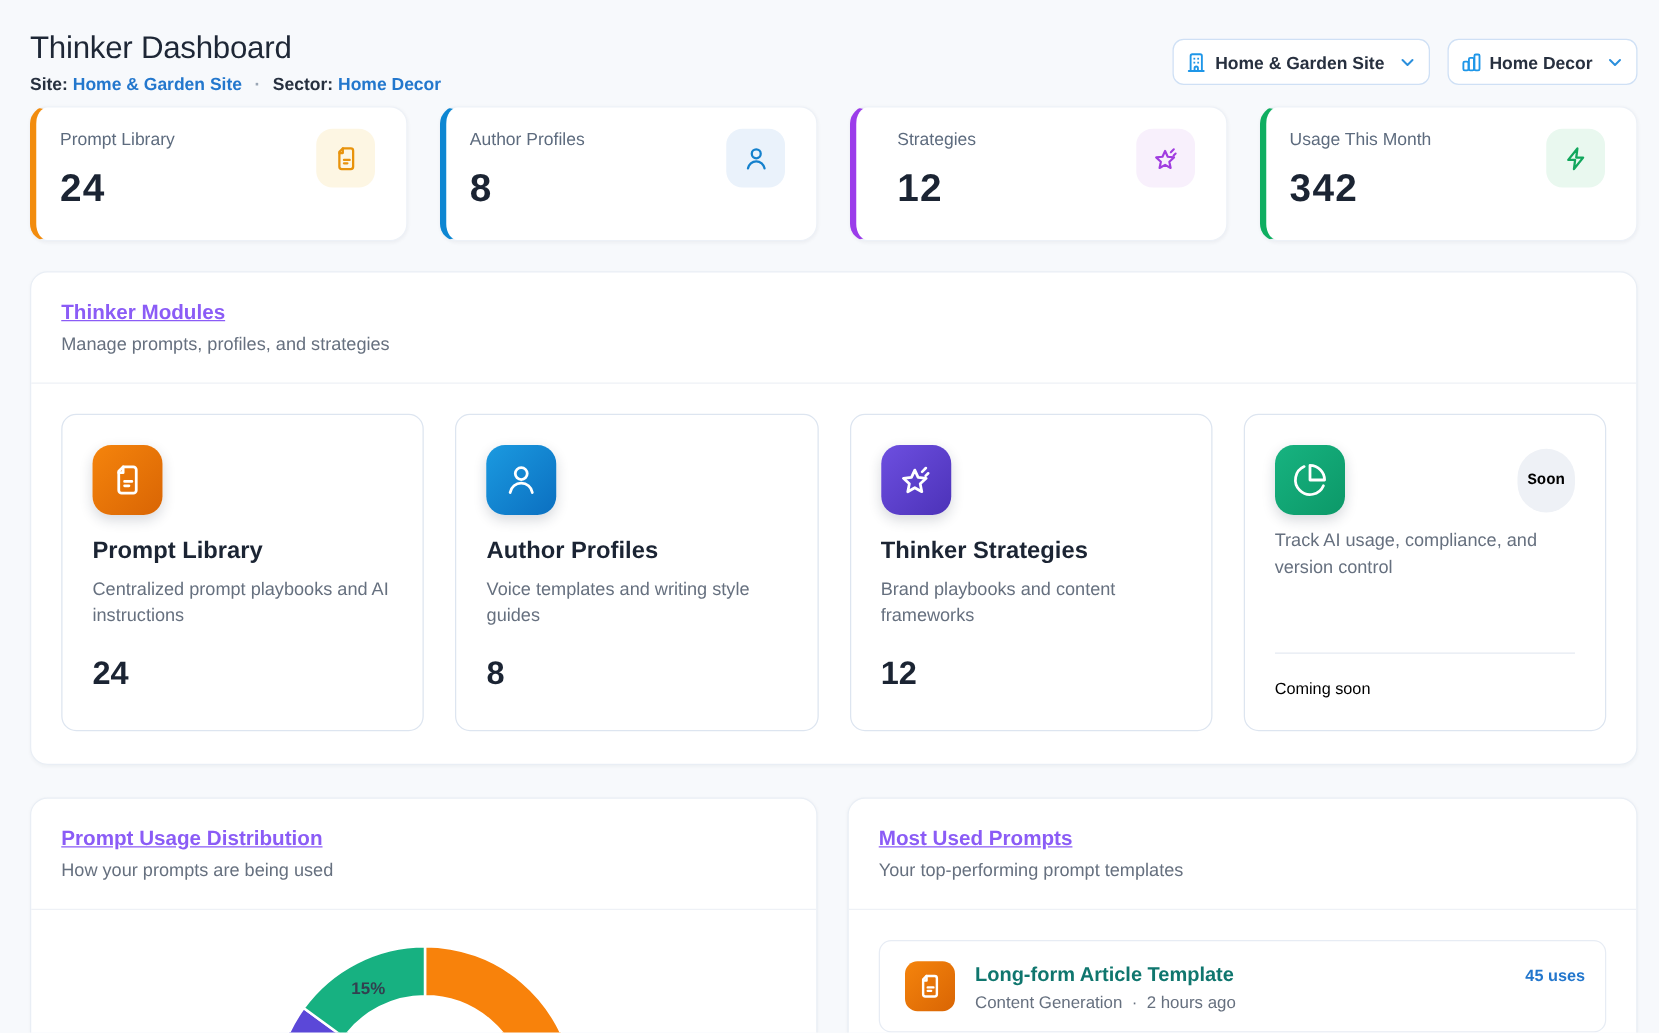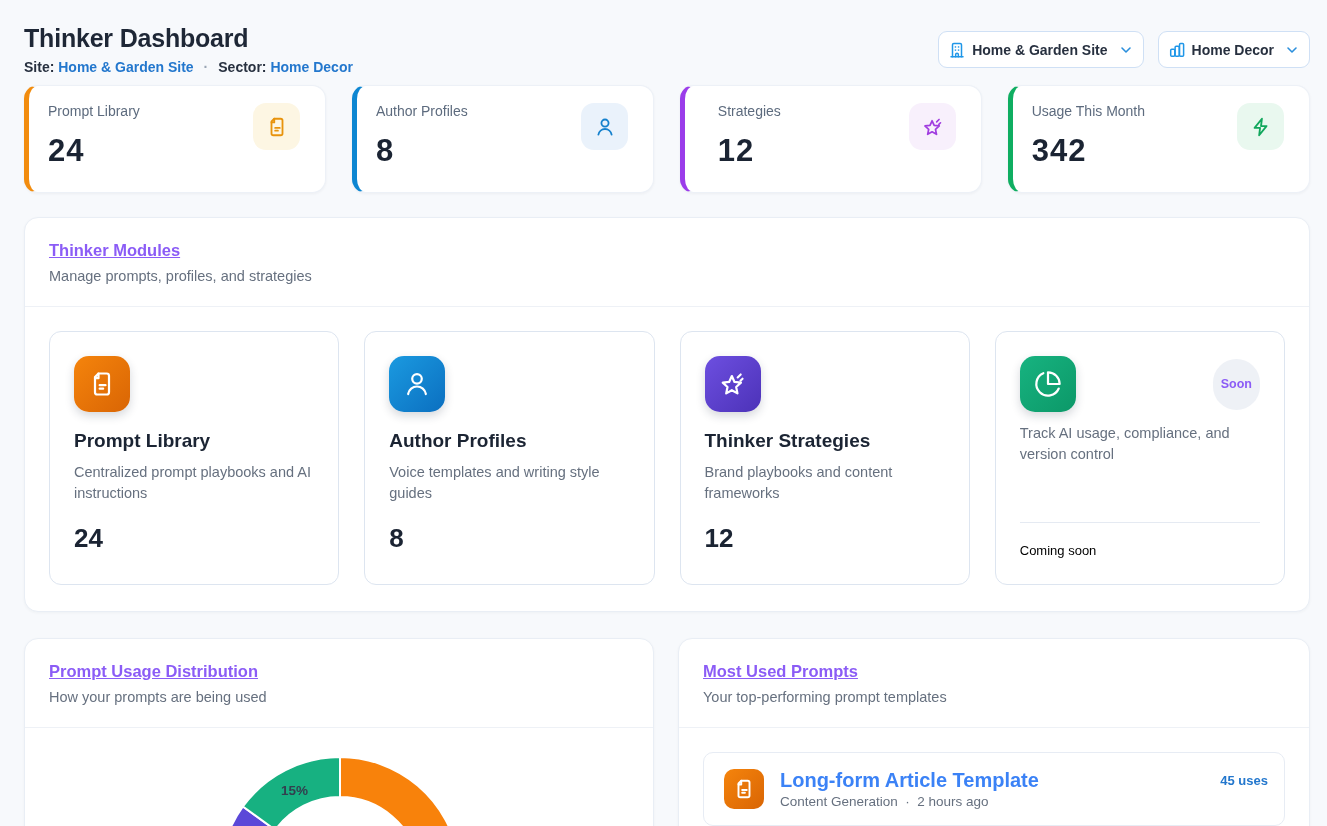--- a/index.html
+++ b/index.html
@@ -5,21 +5,21 @@
 * { margin:0; padding:0; box-sizing:border-box; }
 html,body { width:1327px; height:826px; overflow:hidden; }
 body {
   font-family:"Liberation Sans", sans-serif;
   background:#f7f9fc;
   color:#1f2937;
 }
 .page { padding:25px 17px 0 24px; width:1327px; }
 
 .hdr { display:flex; justify-content:space-between; align-items:flex-start; margin-bottom:10px; }
-.hdr h1 { font-size:25px; line-height:26px; font-weight:bold; color:#1e2736; letter-spacing:-0.2px; }
+.hdr h1 { font-size:25px; line-height:26px; font-weight:normal; color:#1e2736; letter-spacing:-0.2px; }
 .hdr .sub { margin-top:9px; font-size:14px; line-height:15px; color:#27303f; font-weight:bold; }
 .hdr .sub a { color:#2377cd; text-decoration:none; font-weight:bold; }
 .hdr .sub .dot { color:#9aa6b5; margin:0 10px; font-weight:bold; }
 .hdr-right { display:flex; gap:14px; margin-top:6px; }
 .drop {
   display:flex; align-items:center; gap:6px; height:37px; padding:0 9px;
   background:#fff; border:1px solid #cfe0f5; border-radius:9px;
   font-size:14px; font-weight:bold; color:#27303f;
 }
 .drop svg { display:block; }
@@ -56,32 +56,32 @@
 }
 .mod .micon { width:56px; height:56px; border-radius:15px; display:flex; align-items:center; justify-content:center;
   box-shadow:0 4px 10px rgba(30,41,59,0.18); }
 .mod h3 { font-size:19px; line-height:20px; font-weight:bold; color:#1b2433; margin-top:19px; }
 .mod .desc { font-size:14.5px; color:#66707f; margin-top:11px; line-height:20.6px; }
 .mod .cnt { font-size:26px; line-height:26px; font-weight:bold; color:#1b2433; position:absolute; bottom:33px; left:24px; }
 .g-orange { background:linear-gradient(135deg,#f5840c,#d96504); }
 .g-blue   { background:linear-gradient(135deg,#1b9ae0,#0b6fc0); }
 .g-purple { background:linear-gradient(135deg,#6d4fe0,#4c32b8); }
 .g-green  { background:linear-gradient(135deg,#17b380,#0c9868); }
-.soon { position:absolute; right:24px; top:27px; background:#eef1f6; color:#8b5cf6;
-  font-size:12.5px; line-height:13px; font-weight:bold; border-radius:999px; padding:19px 8px; }
+.soon { position:absolute; right:24px; top:27px; background:#eef1f6; color:#000000;
+  font-size:12.5px; line-height:13px; font-weight:bold; border-radius:999px; padding:19px 8px;font-family:Liberation Mono, monospace; }
 .mod hr.sep { border:0; border-top:1px solid #e5eaf2; position:absolute; left:24px; right:24px; bottom:61px; margin:0; }
 .coming { font-size:13px; line-height:14px; color:#000000; position:absolute; bottom:26px; left:24px; }
 
 .bottom { display:grid; grid-template-columns:630px 632px; gap:24px; }
 .chartwrap { position:relative; height:199px; overflow:hidden; }
 .plist { padding:24px; }
 .pitem { border:1px solid #e7ecf4; border-radius:10px; padding:16px 16px 16px 20px; display:flex; align-items:center; gap:16px; }
 .pitem .picon { width:40px; height:40px; border-radius:10px; display:flex; align-items:center; justify-content:center;
   background:linear-gradient(135deg,#f5840c,#d96504); flex:none; }
-.pitem .pt { font-size:20px; line-height:17px; font-weight:bold; color:#3b82f6; margin-top:2px; }
+.pitem .pt { font-size:16px; line-height:17px; font-weight:bold; color:#0f766e; margin-top:2px; }
 .pitem .pm { font-size:13.5px; line-height:14px; color:#66707f; margin-top:6px; }
 .pitem .uses { margin-left:auto; font-size:13px; font-weight:bold; color:#2377cd; align-self:flex-start; margin-top:4px;text-align:right; }
 </style>
 </head>
 <body>
 <div class="page">
   <div class="hdr">
     <div>
       <h1>Thinker Dashboard</h1>
       <div class="sub">Site: <a>Home &amp; Garden Site</a><span class="dot">·</span>Sector: <a>Home Decor</a></div>

